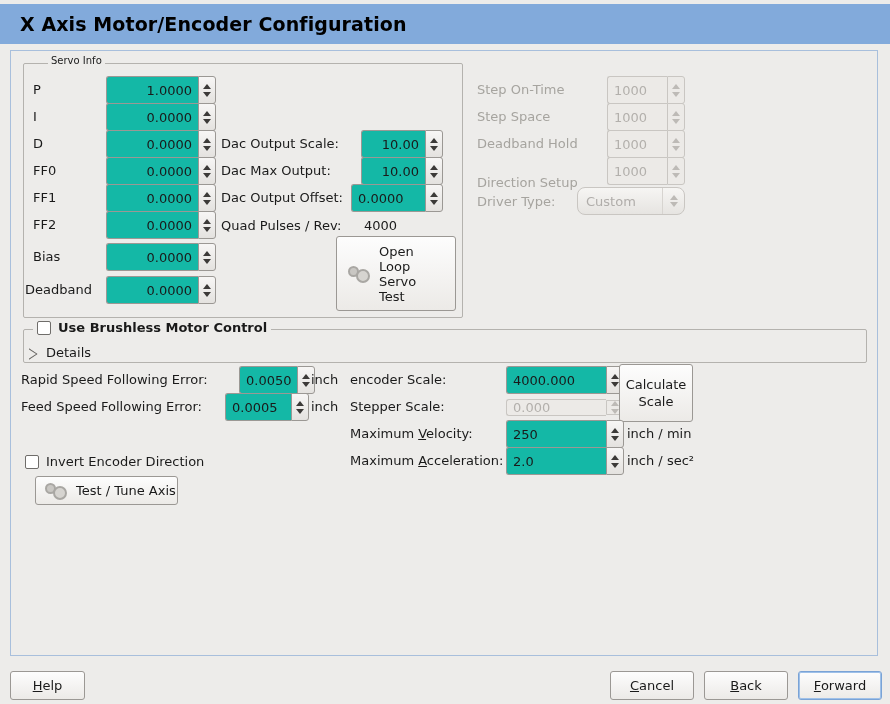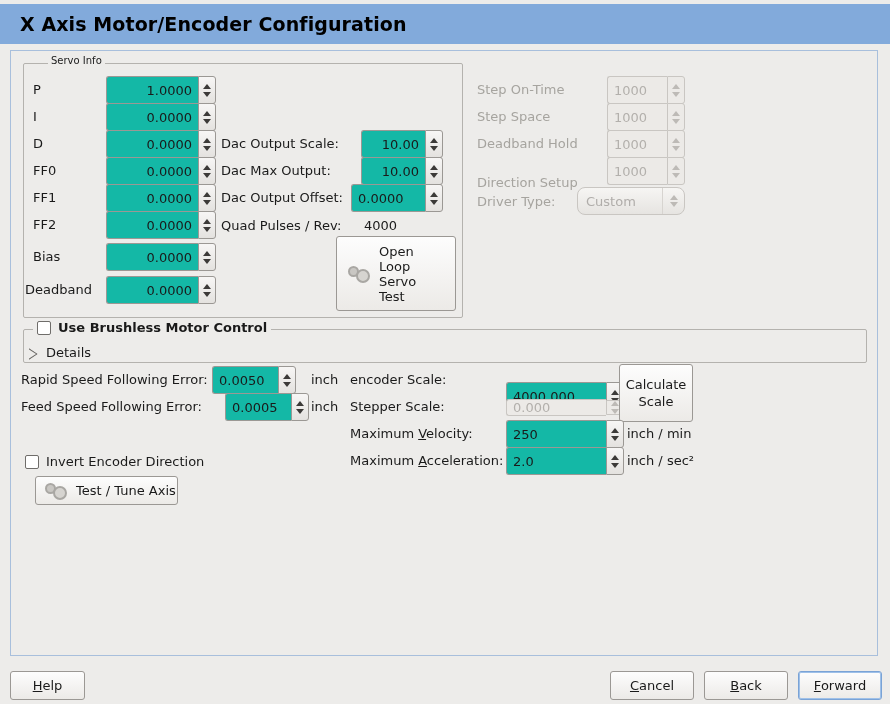--- a/index.html
+++ b/index.html
@@ -330,21 +330,21 @@
   <div class="cb" style="left:22px; top:269px; background:#edecea; padding:0 4px;">
     <span class="box"></span>
     <span class="cbl bold">Use Brushless Motor Control</span>
   </div>
   <div class="expander" style="left:18px; top:294px;">
     <span class="tri"></span>
     <span>Details</span>
   </div>
 
   <div class="lbl" style="left:10px; top:321px;">Rapid Speed Following Error:</div>
-  <div class="spin" style="left:201px; top:315px; width:84px;">
+  <div class="spin" style="left:228px; top:315px; width:76px;">
     <div class="fld">0.0050</div>
     <div class="btns">
         <div class="arw up"></div>
         <div class="arw dn"></div>
       </div>
   </div>
   <div class="lbl" style="left:300px; top:321px;">inch</div>
 
   <div class="lbl" style="left:10px; top:348px;">Feed Speed Following Error:</div>
   <div class="spin" style="left:214px; top:342px; width:84px;">
@@ -363,21 +363,21 @@
 
   <div class="btn" style="left:24px; top:425px; width:143px; height:29px; justify-content:flex-start; padding-left:8px;">
     <span class="ico gears">
       <span class="g g1"></span>
         <span class="g g2"></span>
     </span>
     <span>Test / Tune Axis</span>
   </div>
 
   <div class="lbl" style="left:339px; top:321px;">encoder Scale:</div>
-  <div class="spin" style="left:495px; top:315px; width:118px;margin-top:16px;">
+  <div class="spin" style="left:495px; top:315px; width:118px;">
     <div class="fld">4000.000</div>
     <div class="btns">
         <div class="arw up"></div>
         <div class="arw dn"></div>
       </div>
   </div>
 
   <div class="lbl" style="left:339px; top:348px;">Stepper Scale:</div>
   <div class="spin disabled" style="left:495px; top:342px; width:118px;align-items:center;">
     <div class="fld">0.000</div>

